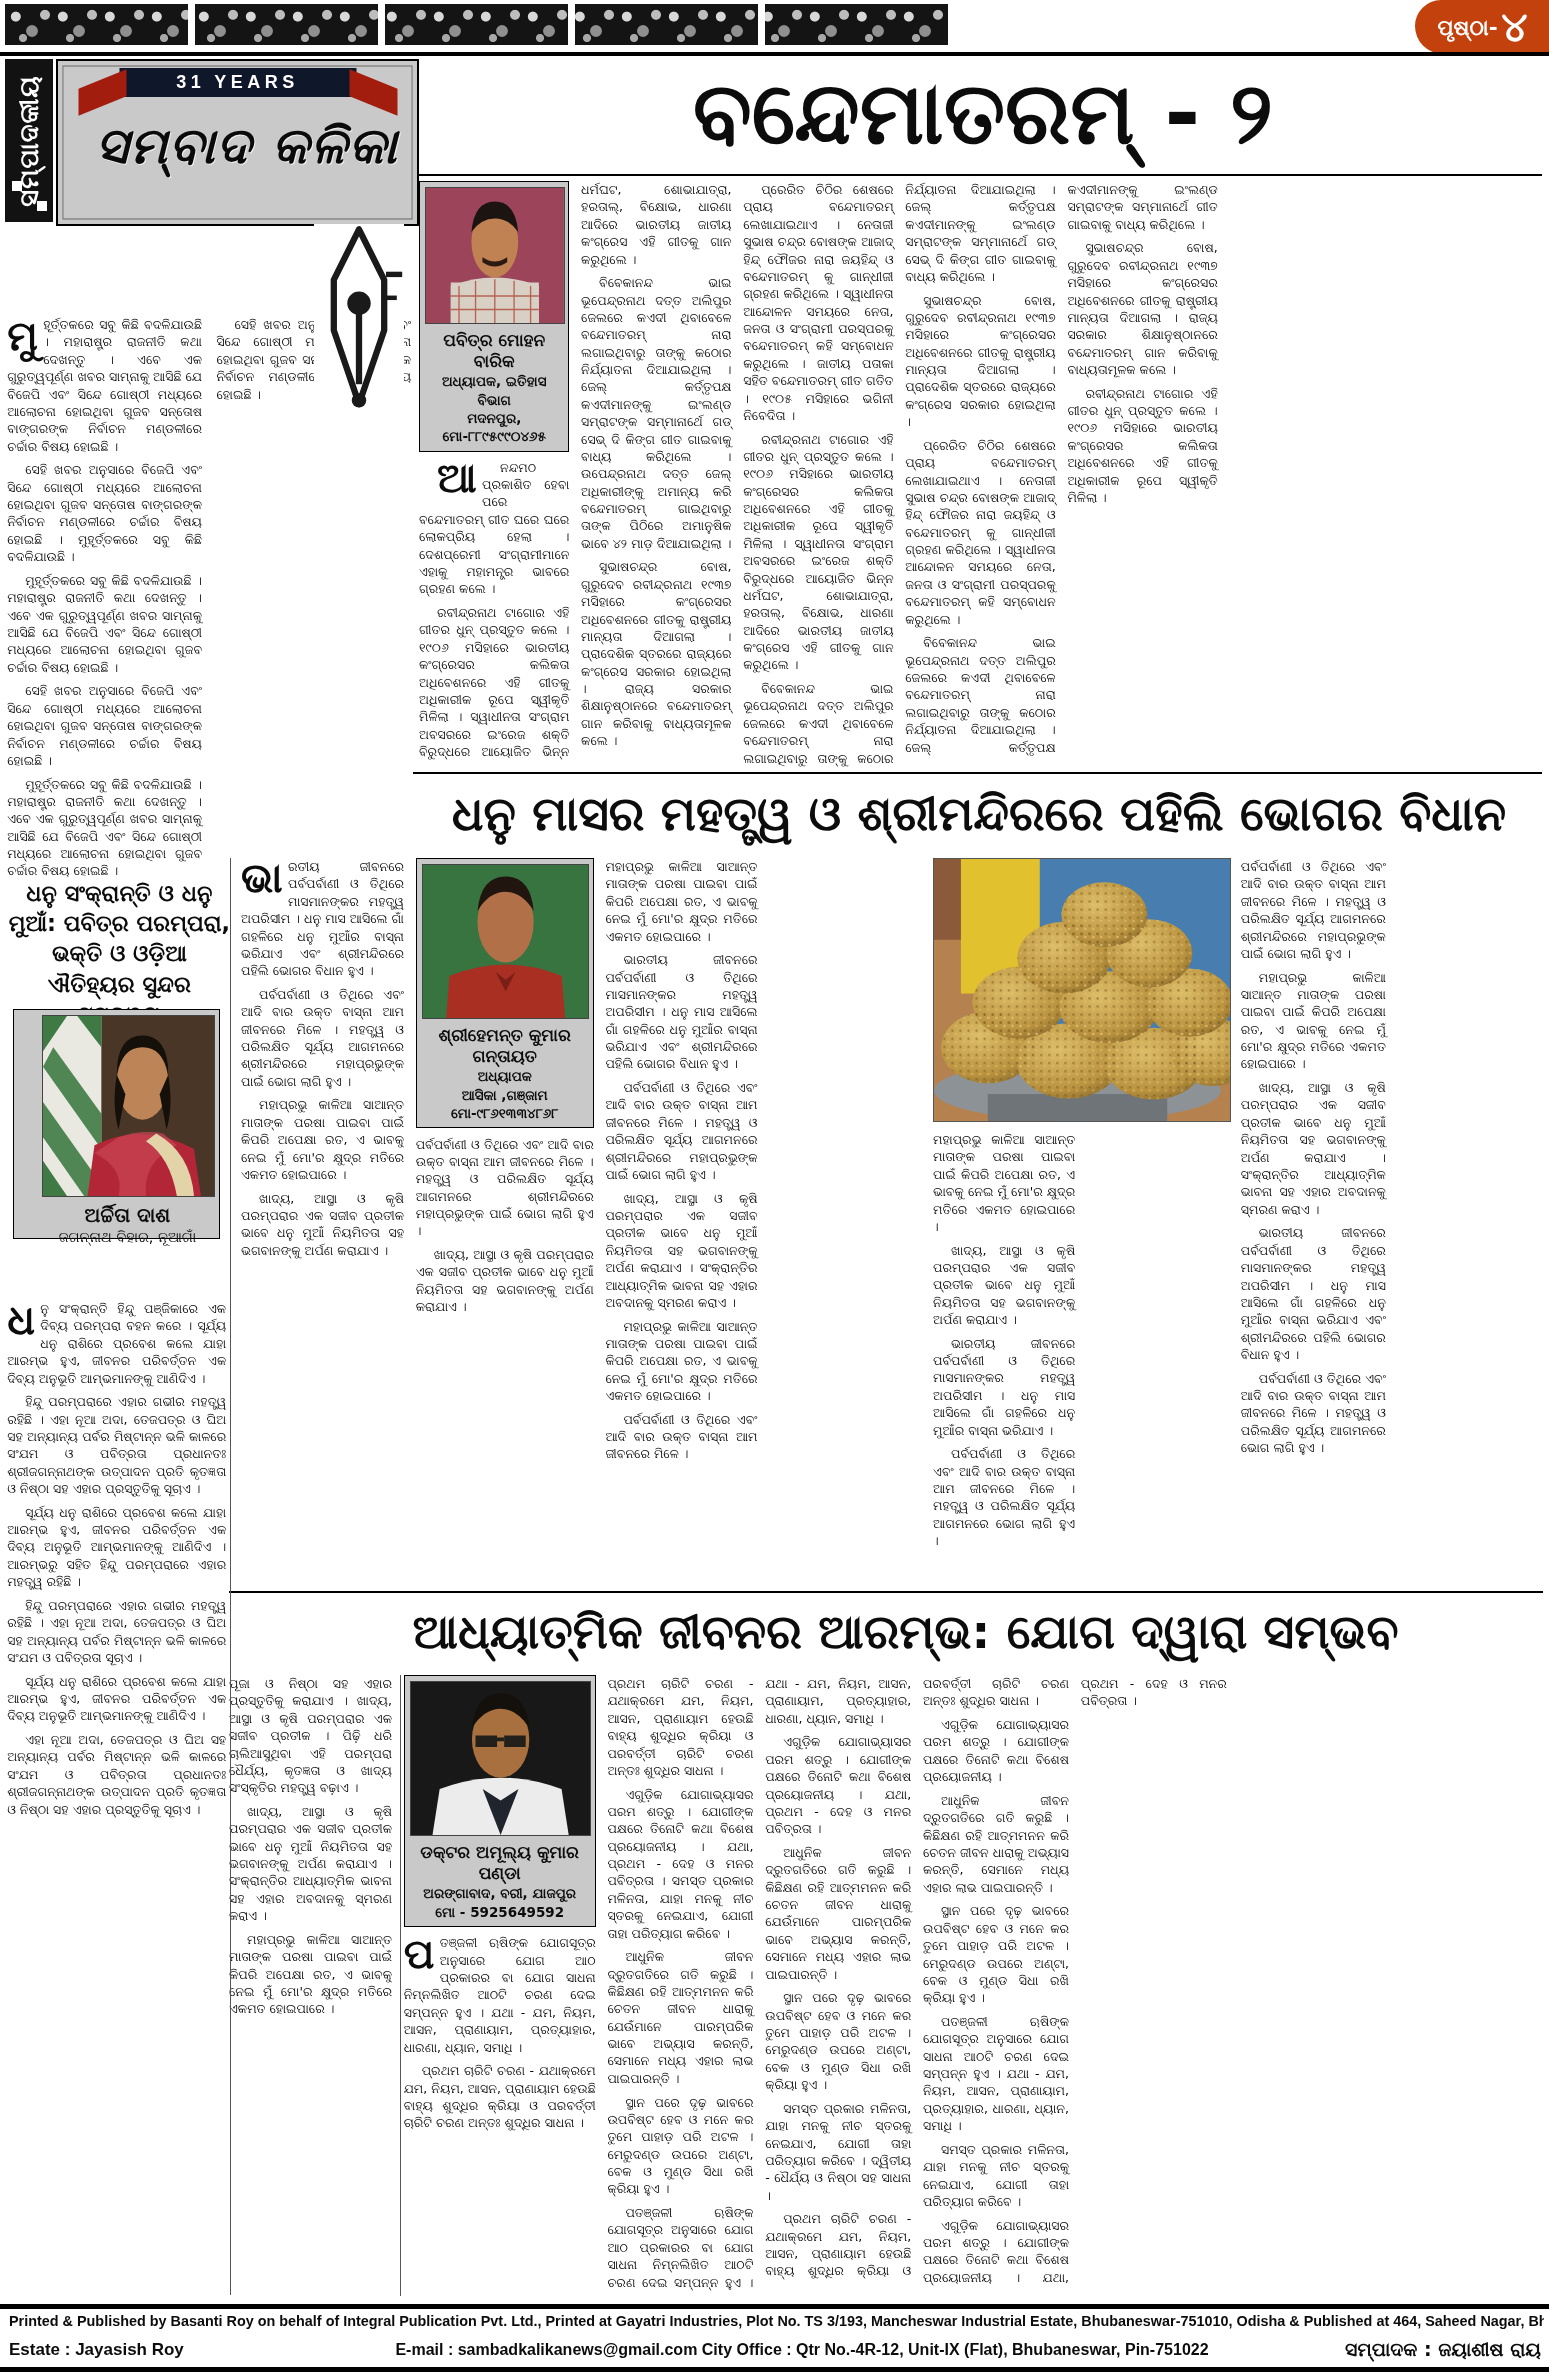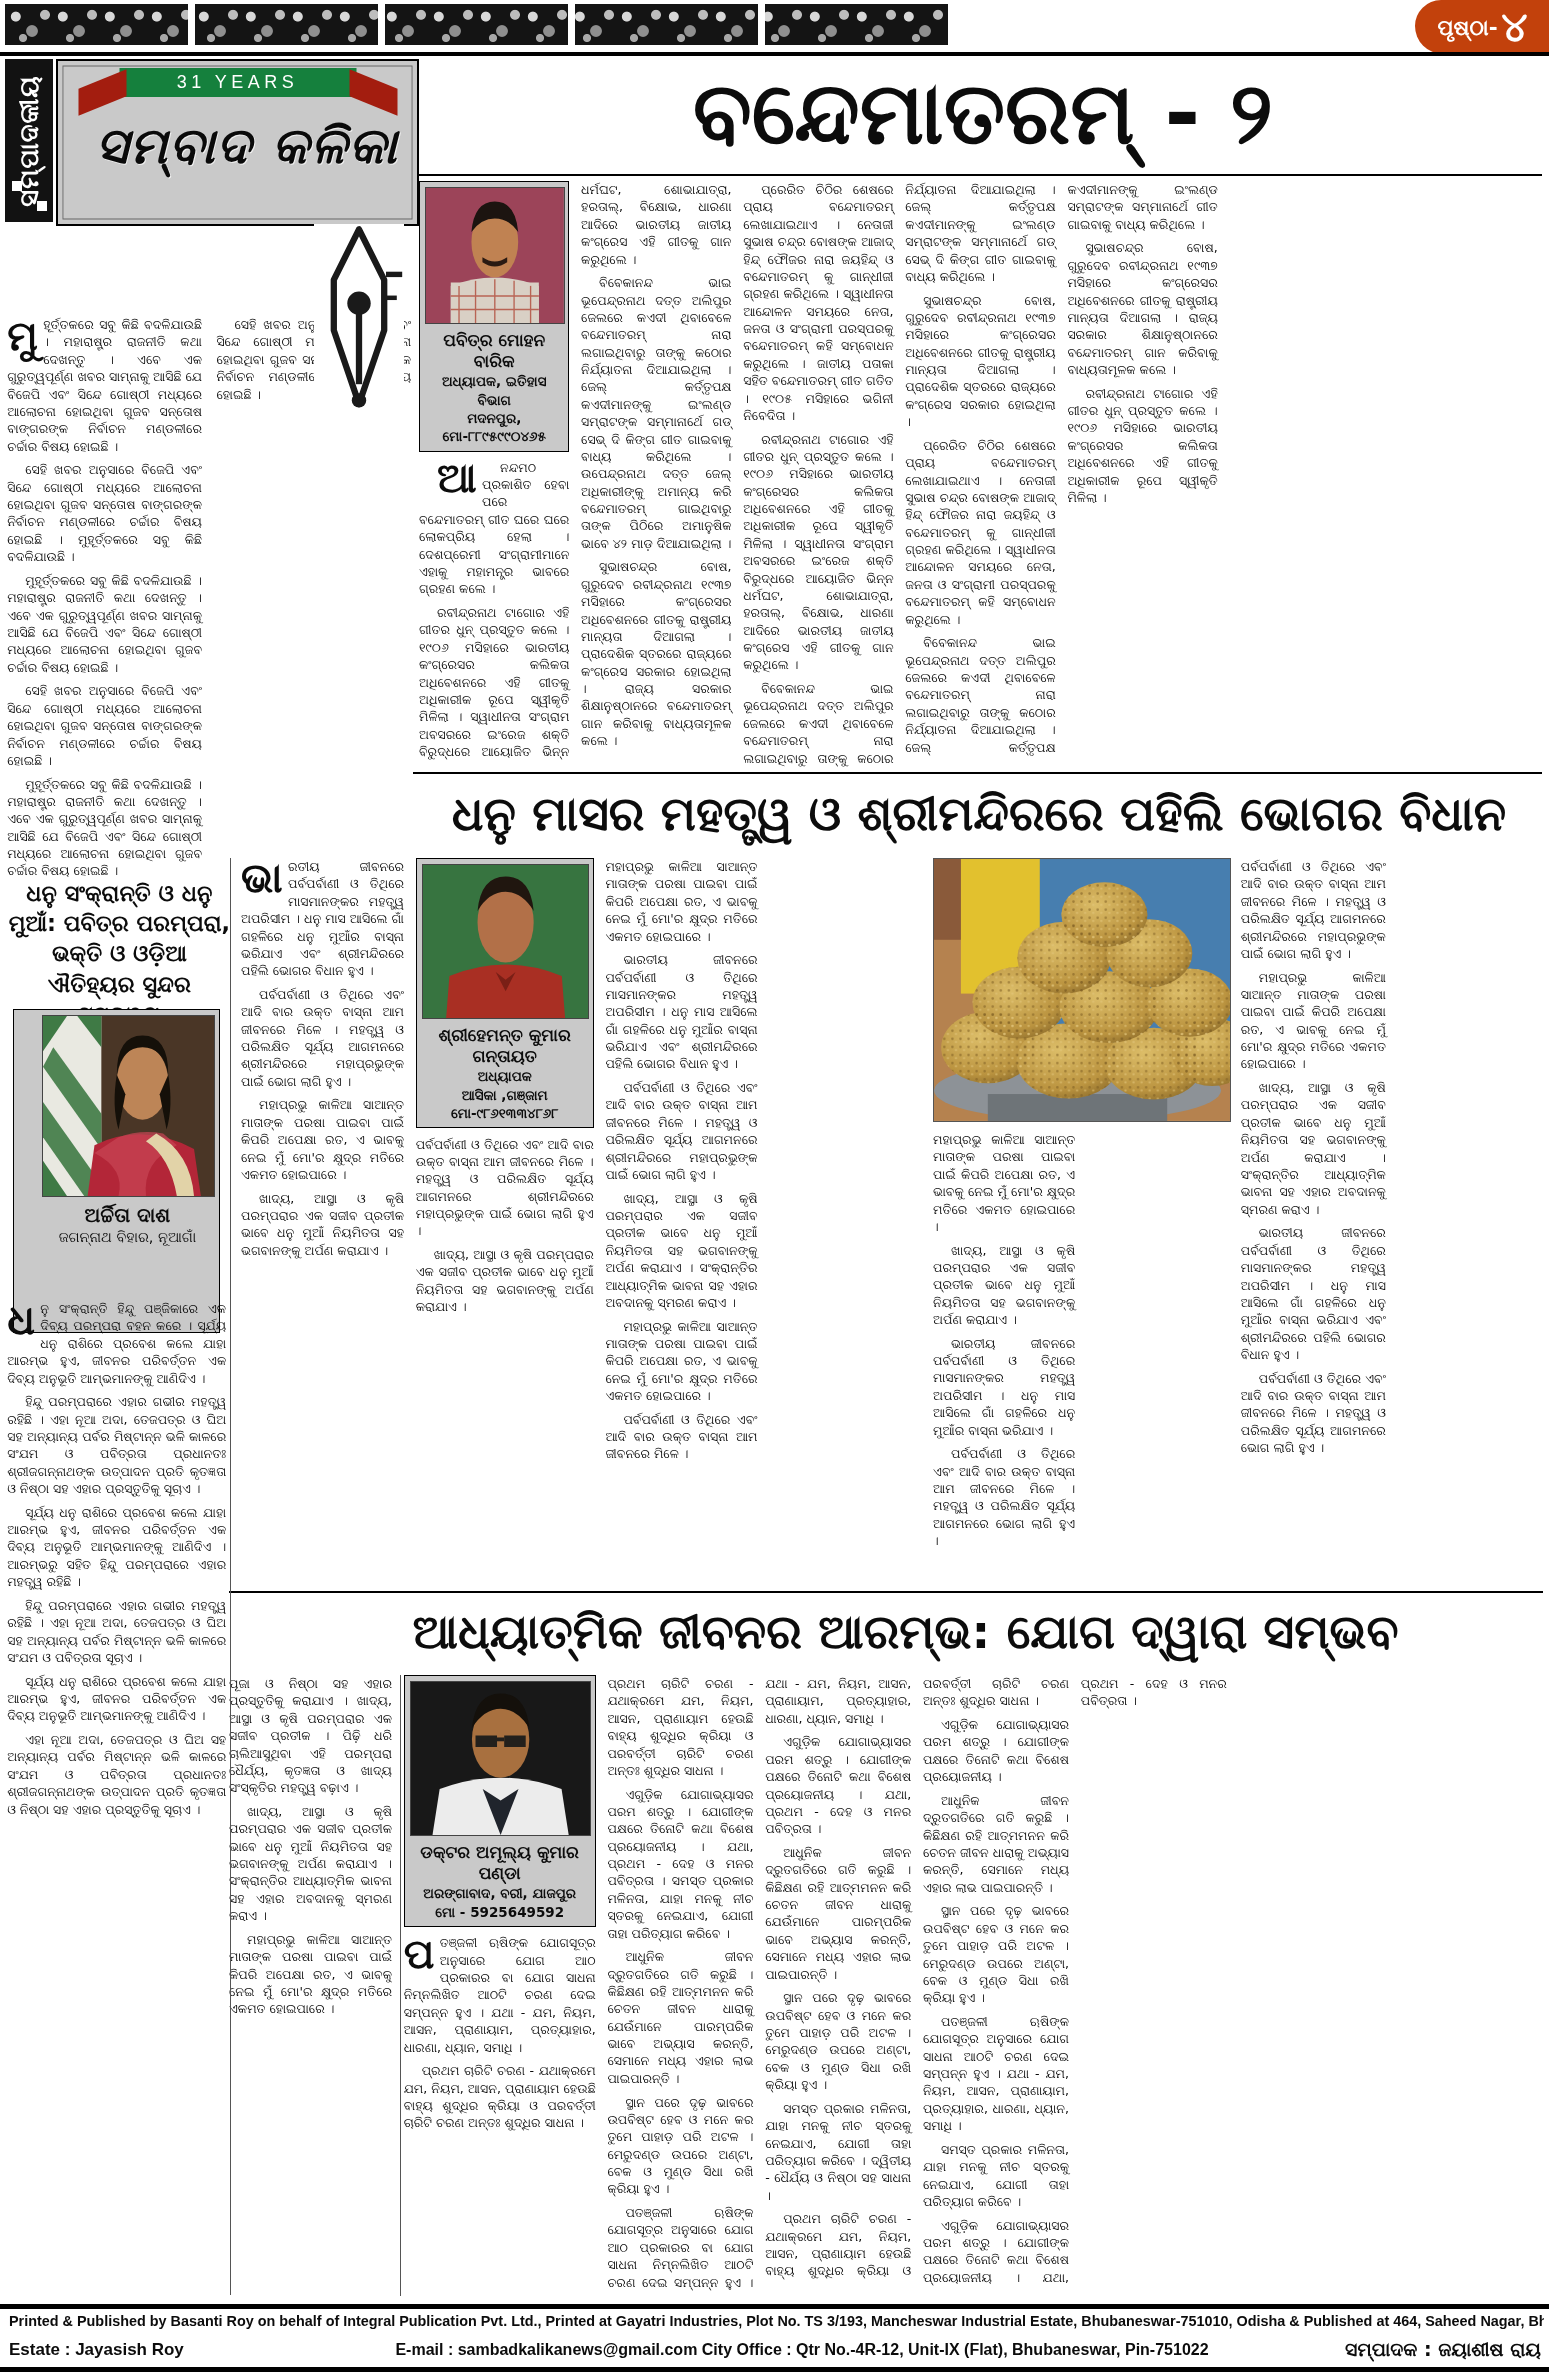--- a/index.html
+++ b/index.html
@@ -28,22 +28,22 @@
   .edit-strip{left:5.4px;top:59px;width:48px;height:163px;background:#121212;}
   .edit-strip .vtext{position:absolute;left:50%;top:50%;
     transform:translate(-50%,-50%) rotate(-90deg);white-space:nowrap;
     color:#fff;font-size:26px;font-weight:bold;letter-spacing:0.9px;}
   .edit-strip .sq{position:absolute;width:10px;height:10px;background:#fff;}
   .edit-strip .sq1{left:6.3px;top:122px;}
   .edit-strip .sq2{right:6.3px;top:142px;}
   .logo-box{left:56px;top:59px;width:359px;height:163px;background:#c9c9c9;
     border:2.7px solid #000;box-shadow:inset 0 0 0 4.5px #c9c9c9, inset 0 0 0 5.4px #666;}
   .ribbon{position:absolute;left:50%;top:7.2px;transform:translateX(-50%);
-    width:237px;height:29px;background:#15803d;color:#fff;text-align:center;
-    font-size:18px;font-weight:normal;letter-spacing:4.5px;line-height:29px;
+    width:237px;height:29px;background:#0f172a;color:#fff;text-align:center;
+    font-size:18px;font-weight:bold;letter-spacing:4.5px;line-height:29px;
     font-family:"Liberation Sans",sans-serif;z-index:2;}
   .ribbon::before,.ribbon::after{content:"";position:absolute;top:10.8px;width:48px;height:27px;background:#a31d0f;}
   .ribbon::before{left:-41px;transform:skewY(-22deg);}
   .ribbon::after{right:-41px;transform:skewY(22deg);}
   .logo-script{position:absolute;left:0;right:0;top:56px;text-align:center;
     font-size:50px;font-weight:bold;font-style:italic;letter-spacing:1.8px;color:#0a0a0a;
     text-shadow:0.9px 0.9px 0 #efefef;padding-left:19px;}
 
   
   .headline1{left:422px;top:56px;width:1122px;height:115px;display:flex;align-items:center;
@@ -90,21 +90,21 @@
   .vd1{left:230px;top:858px;width:0.9px;height:1437px;background:#555;}
   .vd2{left:400px;top:1675px;width:0.9px;height:621px;background:#555;}
 
   
   .author-box{border:1.8px solid #000;background:#c9c9c9;padding:5.4px;text-align:center;
     break-inside:avoid;-webkit-column-break-inside:avoid;margin:0 0 7.2px 0;}
   .author-photo{width:100%;display:block;border:0.9px solid #444;background:#888;}
   .author-photo svg{display:block;width:100%;height:100%;}
   .author-name{font-size:17px;font-weight:bold;margin-top:5.4px;line-height:1.25;}
   .author-line{font-size:13.5px;font-weight:bold;line-height:1.35;}
-  .box3{position:absolute;left:12.6px;top:1009px;width:207px;height:324px;box-sizing:border-box;padding-left:28px;}
+  .box3{position:absolute;left:12.6px;top:1009px;width:207px;height:230px;box-sizing:border-box;padding-left:28px;}
   .box3 .author-name{font-size:20px;}
   .box3 .author-line{font-size:14.4px;font-weight:normal;}
 
   
   .food-photo{width:296px;height:262px;border:0.9px solid #555;overflow:hidden;}
   .food-photo svg{display:block;width:100%;height:100%;}
 
   
   .footer-rule-top{left:0;top:2304px;width:1550px;height:4.5px;background:#000;}
   .footer-line1{left:9px;top:2313px;width:1535px;height:21.5px;font-family:"Liberation Sans",sans-serif;

